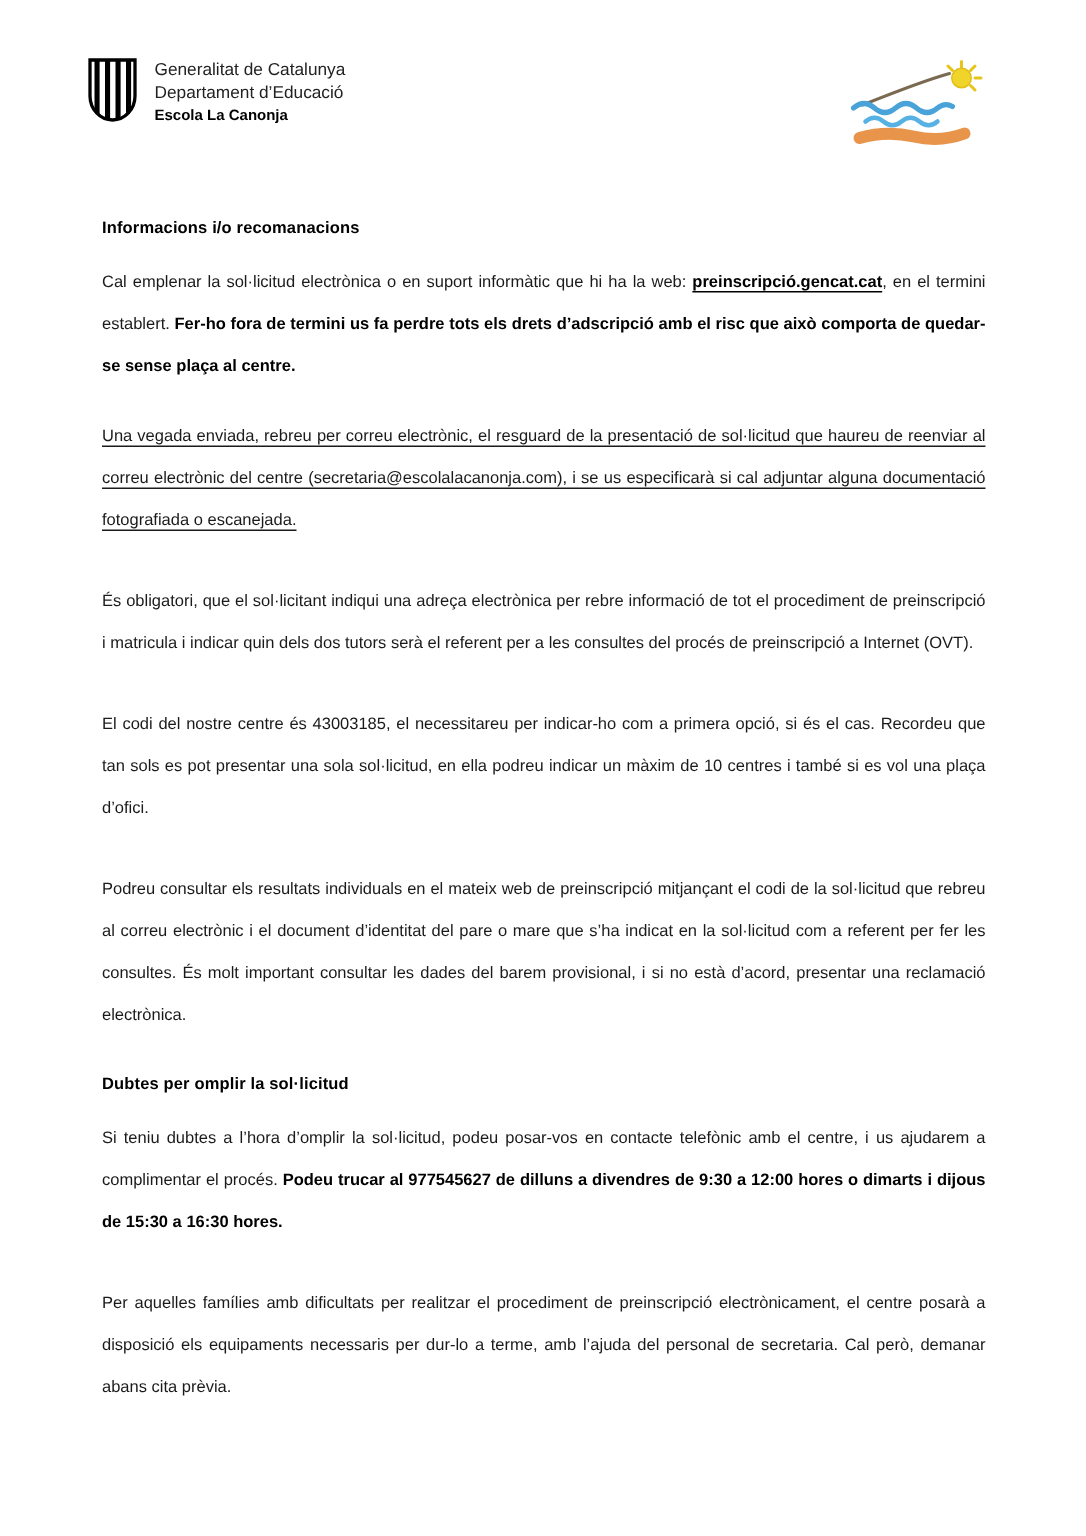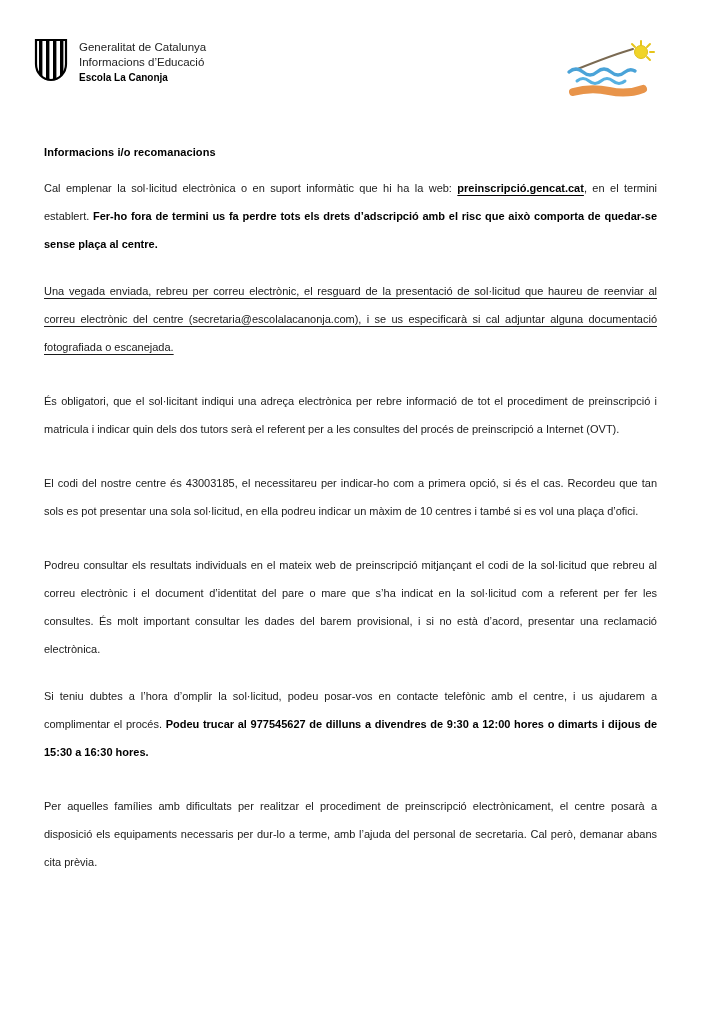--- a/index.html
+++ b/index.html
@@ -10,21 +10,21 @@
   }
   .page {
     position: relative;
     width: 724px;
     height: 980px;
     margin: 0 auto;
     background: #ffffff;
     font-family: "Liberation Sans", "DejaVu Sans", sans-serif;
     color: #1a1a1a;
     box-sizing: border-box;
-    padding: 38px 67px 40px 44px;
+    padding: 38px 67px 40px 68px;
     overflow: hidden;
   }
   
   .header {
     display: flex;
     justify-content: space-between;
     align-items: flex-start;
     margin-left: -11px;
   }
   .org-block {
@@ -86,21 +86,21 @@
             <rect x="6" y="0" width="3.4" height="46" fill="#000"></rect>
             <rect x="13" y="0" width="3.4" height="46" fill="#000"></rect>
             <rect x="20" y="0" width="3.4" height="46" fill="#000"></rect>
             <rect x="27" y="0" width="3.4" height="46" fill="#000"></rect>
           </g>
           <path d="M3 2 H33 V26 A15 16 0 0 1 3 26 Z" fill="none" stroke="#000" stroke-width="2.2"></path>
         </svg>
       </div>
       <div class="org-lines">
         <div class="org-l1">Generalitat de Catalunya</div>
-        <div class="org-l2">Informacions d’Educació</div>
+        <div class="org-l2">Departament d’Educació</div>
         <div class="org-l3">Escola La Canonja</div>
       </div>
     </div>
 
     <div class="school-logo-wrap">
       
       <svg viewBox="0 0 100 62" width="100" height="62" aria-hidden="true">
 
         <path d="M18 30 C 38 22, 58 14, 76 9" fill="none" stroke="#7a6a52" stroke-width="2" stroke-linecap="round"></path>
 
@@ -128,19 +128,20 @@
     <p class="doc-par"><span>Cal emplenar la sol·licitud electrònica o en suport informàtic que hi ha la web: </span><span class="b u">preinscripció.gencat.cat</span><span>, en el termini establert. </span><span class="b">Fer-ho fora de termini us fa perdre tots els drets d’adscripció amb el risc que això comporta de quedar-se sense plaça al centre.</span></p>
 
     <p class="doc-par gap-after"><span class="u">Una vegada enviada, rebreu per correu electrònic, el resguard de la presentació de sol·licitud que haureu de reenviar al correu electrònic del centre (secretaria@escolalacanonja.com), i se us especificarà si cal adjuntar alguna documentació fotografiada o escanejada.</span></p>
 
     <p class="doc-par gap-after"><span>És obligatori, que el sol·licitant indiqui una adreça electrònica per rebre informació de tot el procediment de preinscripció i matricula i indicar quin dels dos tutors serà el referent per a les consultes del procés de preinscripció a Internet (OVT).</span></p>
 
     <p class="doc-par gap-after"><span>El codi del nostre centre és 43003185, el necessitareu per indicar-ho com a primera opció, si és el cas. Recordeu que tan sols es pot presentar una sola sol·licitud, en ella podreu indicar un màxim de 10 centres i també si es vol una plaça d’ofici.</span></p>
 
     <p class="doc-par"><span>Podreu consultar els resultats individuals en el mateix web de preinscripció mitjançant el codi de la sol·licitud que rebreu al correu electrònic i el document d’identitat del pare o mare que s’ha indicat en la sol·licitud com a referent per fer les consultes. És molt important consultar les dades del barem provisional, i si no està d’acord, presentar una reclamació electrònica.</span></p>
 
+    <h1 class="doc-heading second">Dubtes per omplir la sol·licitud</h1>
 
     <p class="doc-par gap-after"><span>Si teniu dubtes a l’hora d’omplir la sol·licitud, podeu posar-vos en contacte telefònic amb el centre, i us ajudarem a complimentar el procés. </span><span class="b">Podeu trucar al 977545627 de dilluns a divendres de 9:30 a 12:00 hores o dimarts i dijous de 15:30 a 16:30 hores.</span></p>
 
     <p class="doc-par"><span>Per aquelles famílies amb dificultats per realitzar el procediment de preinscripció electrònicament, el centre posarà a disposició els equipaments necessaris per dur-lo a terme, amb l’ajuda del personal de secretaria.  Cal però, demanar abans cita prèvia.</span></p>
 
   </div>
 </div>
 
 </body></html>

